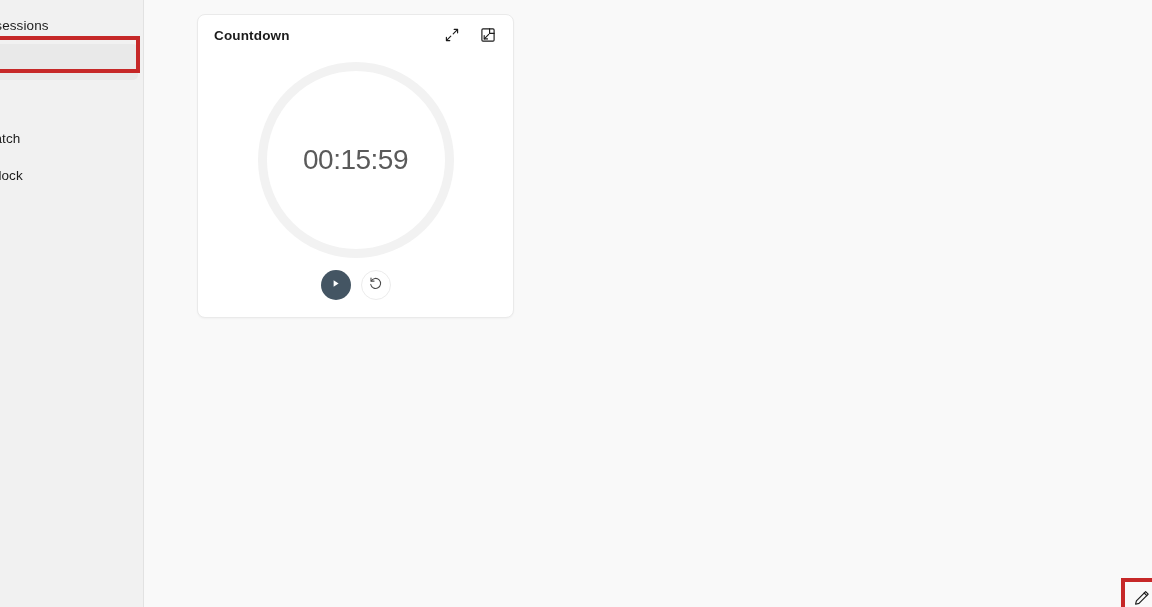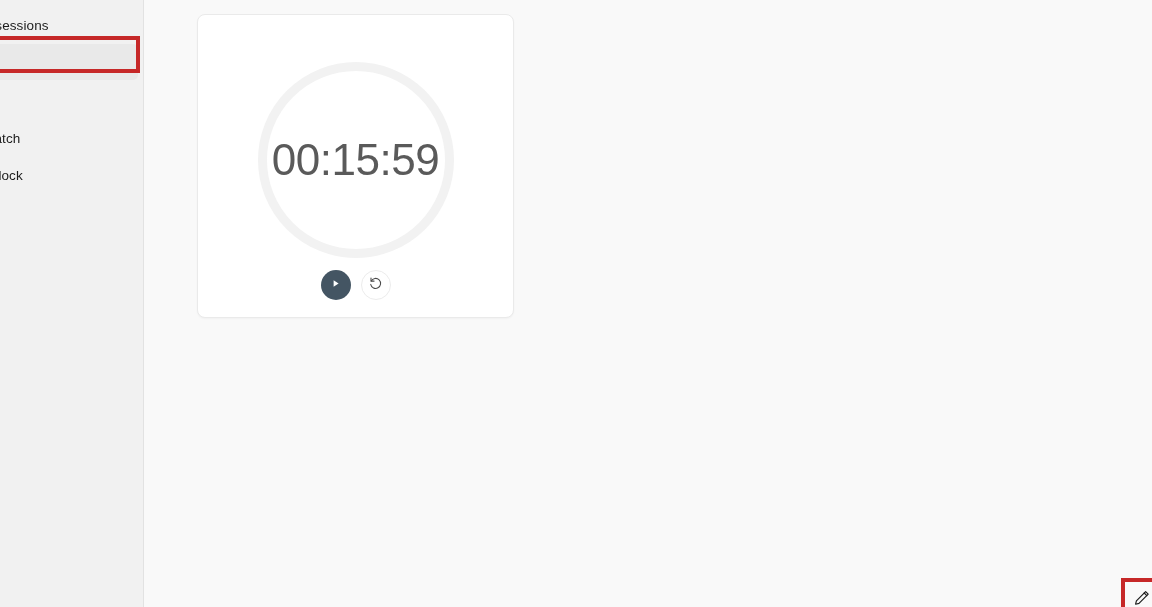--- a/index.html
+++ b/index.html
@@ -157,21 +157,21 @@
     width: 196px;
     height: 196px;
     border-radius: 50%;
     border: 9px solid #f2f2f2;
     display: flex;
     align-items: center;
     justify-content: center;
   }
 
   .ring-time {
-    font-size: 44px;
+    font-size: 28px;
     color: #5a5a5a;
     letter-spacing: -0.5px;
     font-weight: 400;
     white-space: nowrap;
   }
 
   
   .controls {
     position: absolute;
     left: 0;
@@ -281,20 +281,49 @@
         
       </div>
 
     </div>
   </div>
 
   <div class="main">
 
     <div class="card">
 
+      <div class="card-header">
+        <div class="card-title">Countdown</div>
+
+        <div class="card-actions">
+
+          <button class="icon-btn" aria-label="Expand">
+            <span>
+              <svg width="16" height="16" viewBox="0 0 16 16" fill="none" stroke="#1b1b1b" stroke-width="1.15" stroke-linecap="round" stroke-linejoin="round">
+                <path d="M9.2 6.8 L13.4 2.6"></path>
+                <path d="M10.2 2.4 L13.6 2.4 L13.6 5.8"></path>
+                <path d="M6.8 9.2 L2.6 13.4"></path>
+                <path d="M5.8 13.6 L2.4 13.6 L2.4 10.2"></path>
+              </svg>
+            </span>
+          </button>
+
+          <button class="icon-btn" aria-label="Compact overlay">
+            <span>
+              <svg width="16" height="16" viewBox="0 0 16 16" fill="none" stroke="#1b1b1b" stroke-width="1.15" stroke-linecap="round" stroke-linejoin="round">
+                <rect x="1.9" y="1.9" width="12.2" height="12.2" rx="1.1"></rect>
+                <path d="M9.6 1.9 L9.6 6.4 L14.1 6.4"></path>
+                <path d="M4.3 11.8 L8.7 7.4"></path>
+                <path d="M4.2 8.6 L4.2 11.9 L7.5 11.9"></path>
+              </svg>
+            </span>
+          </button>
+
+        </div>
+      </div>
 
       <div class="ring-wrap">
         <div class="ring">
           <div class="ring-time">00:15:59</div>
         </div>
       </div>
 
       <div class="controls">
 
         <button class="play-btn" aria-label="Start">

